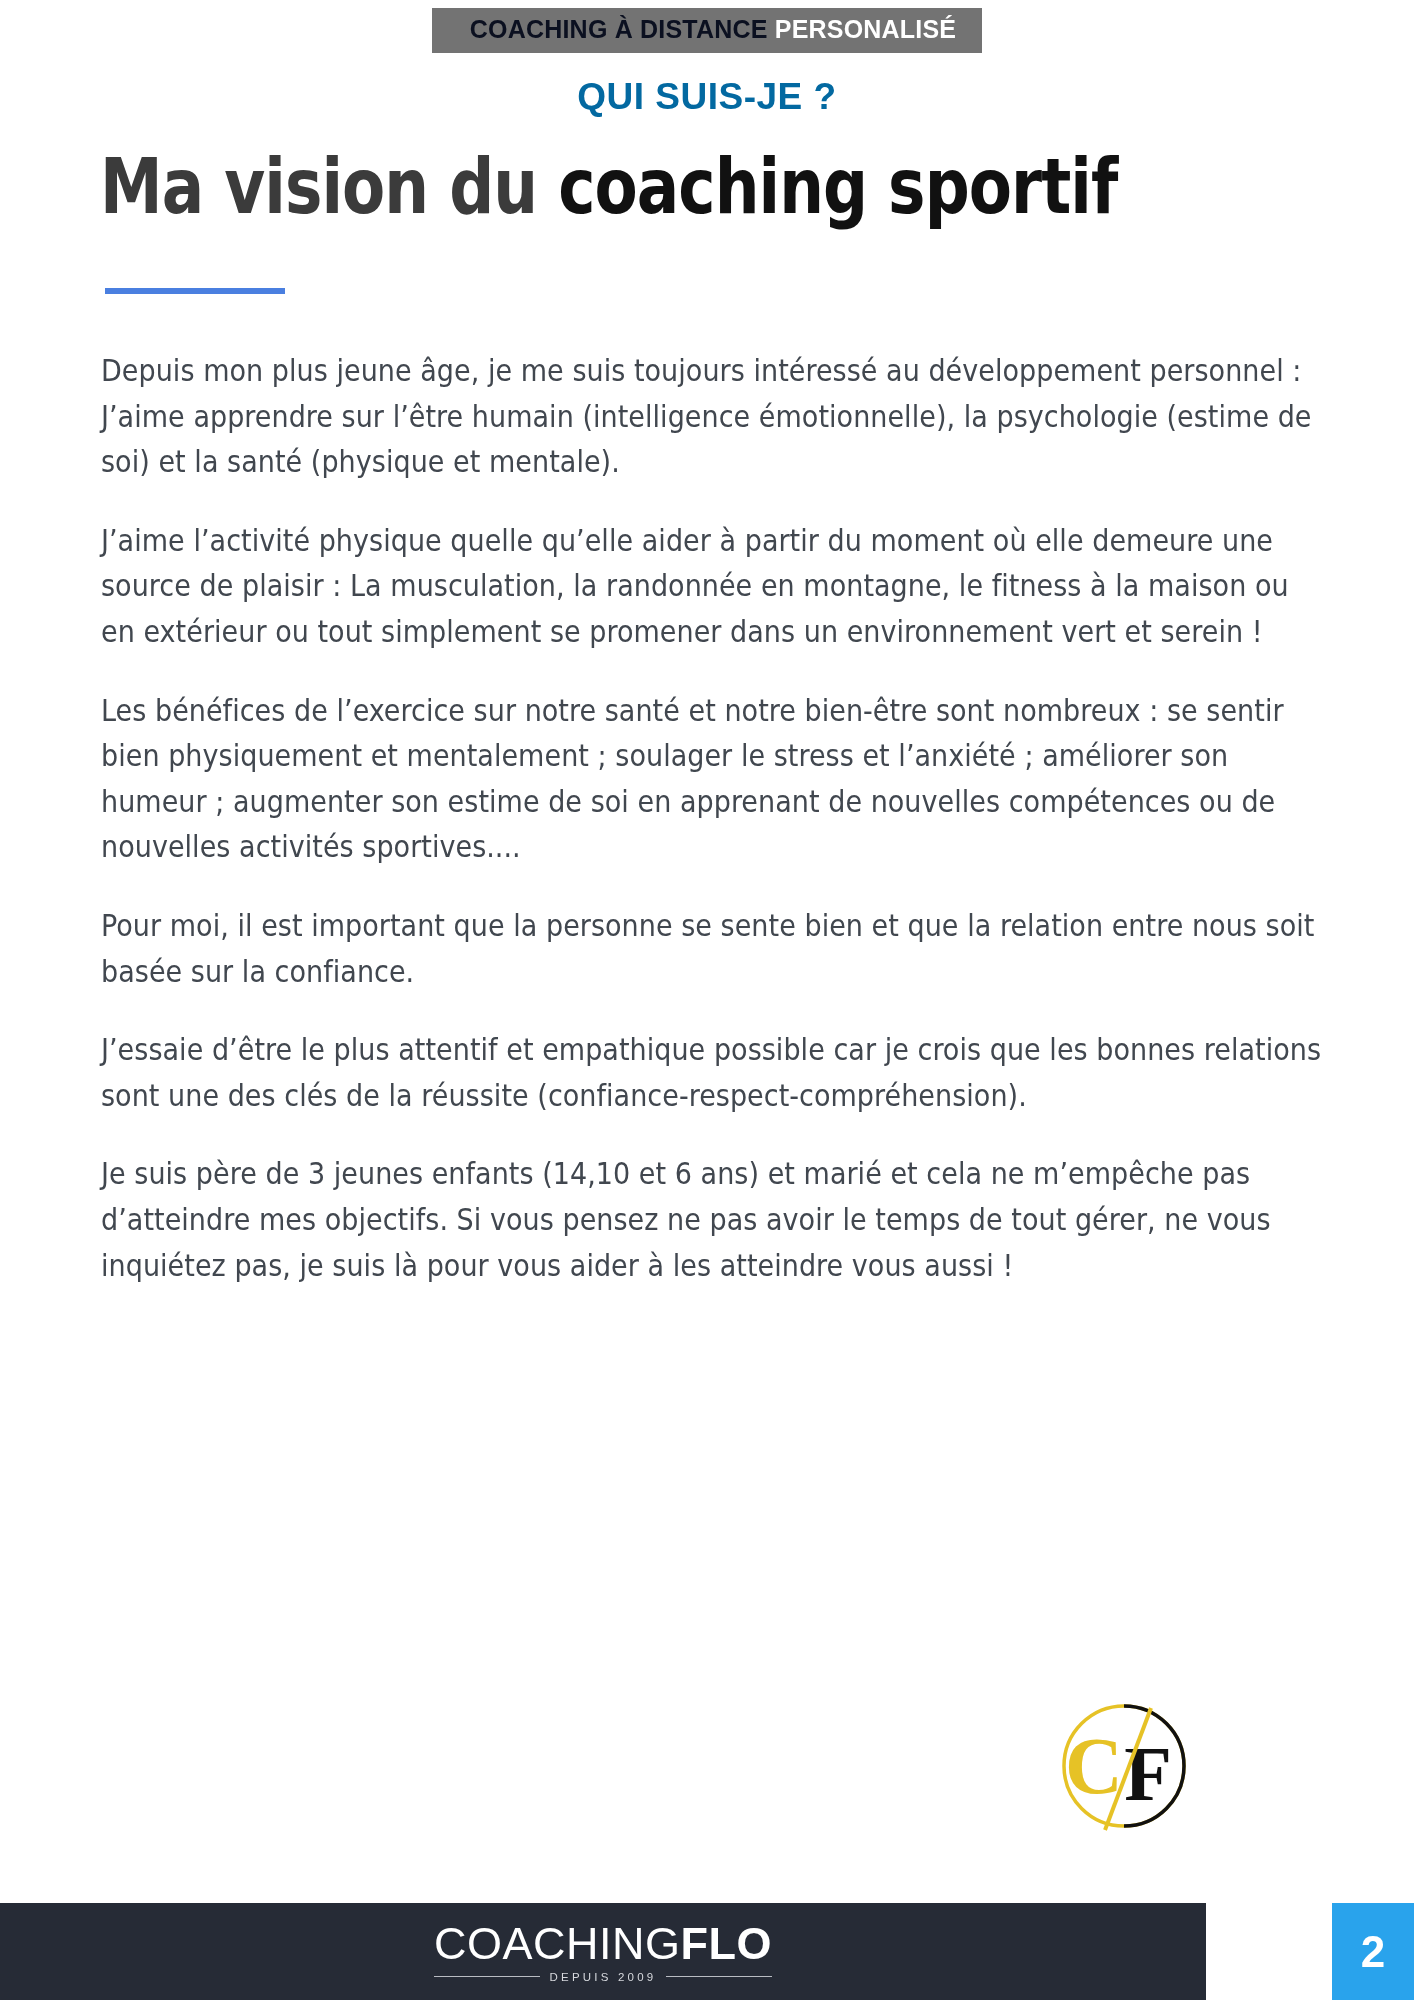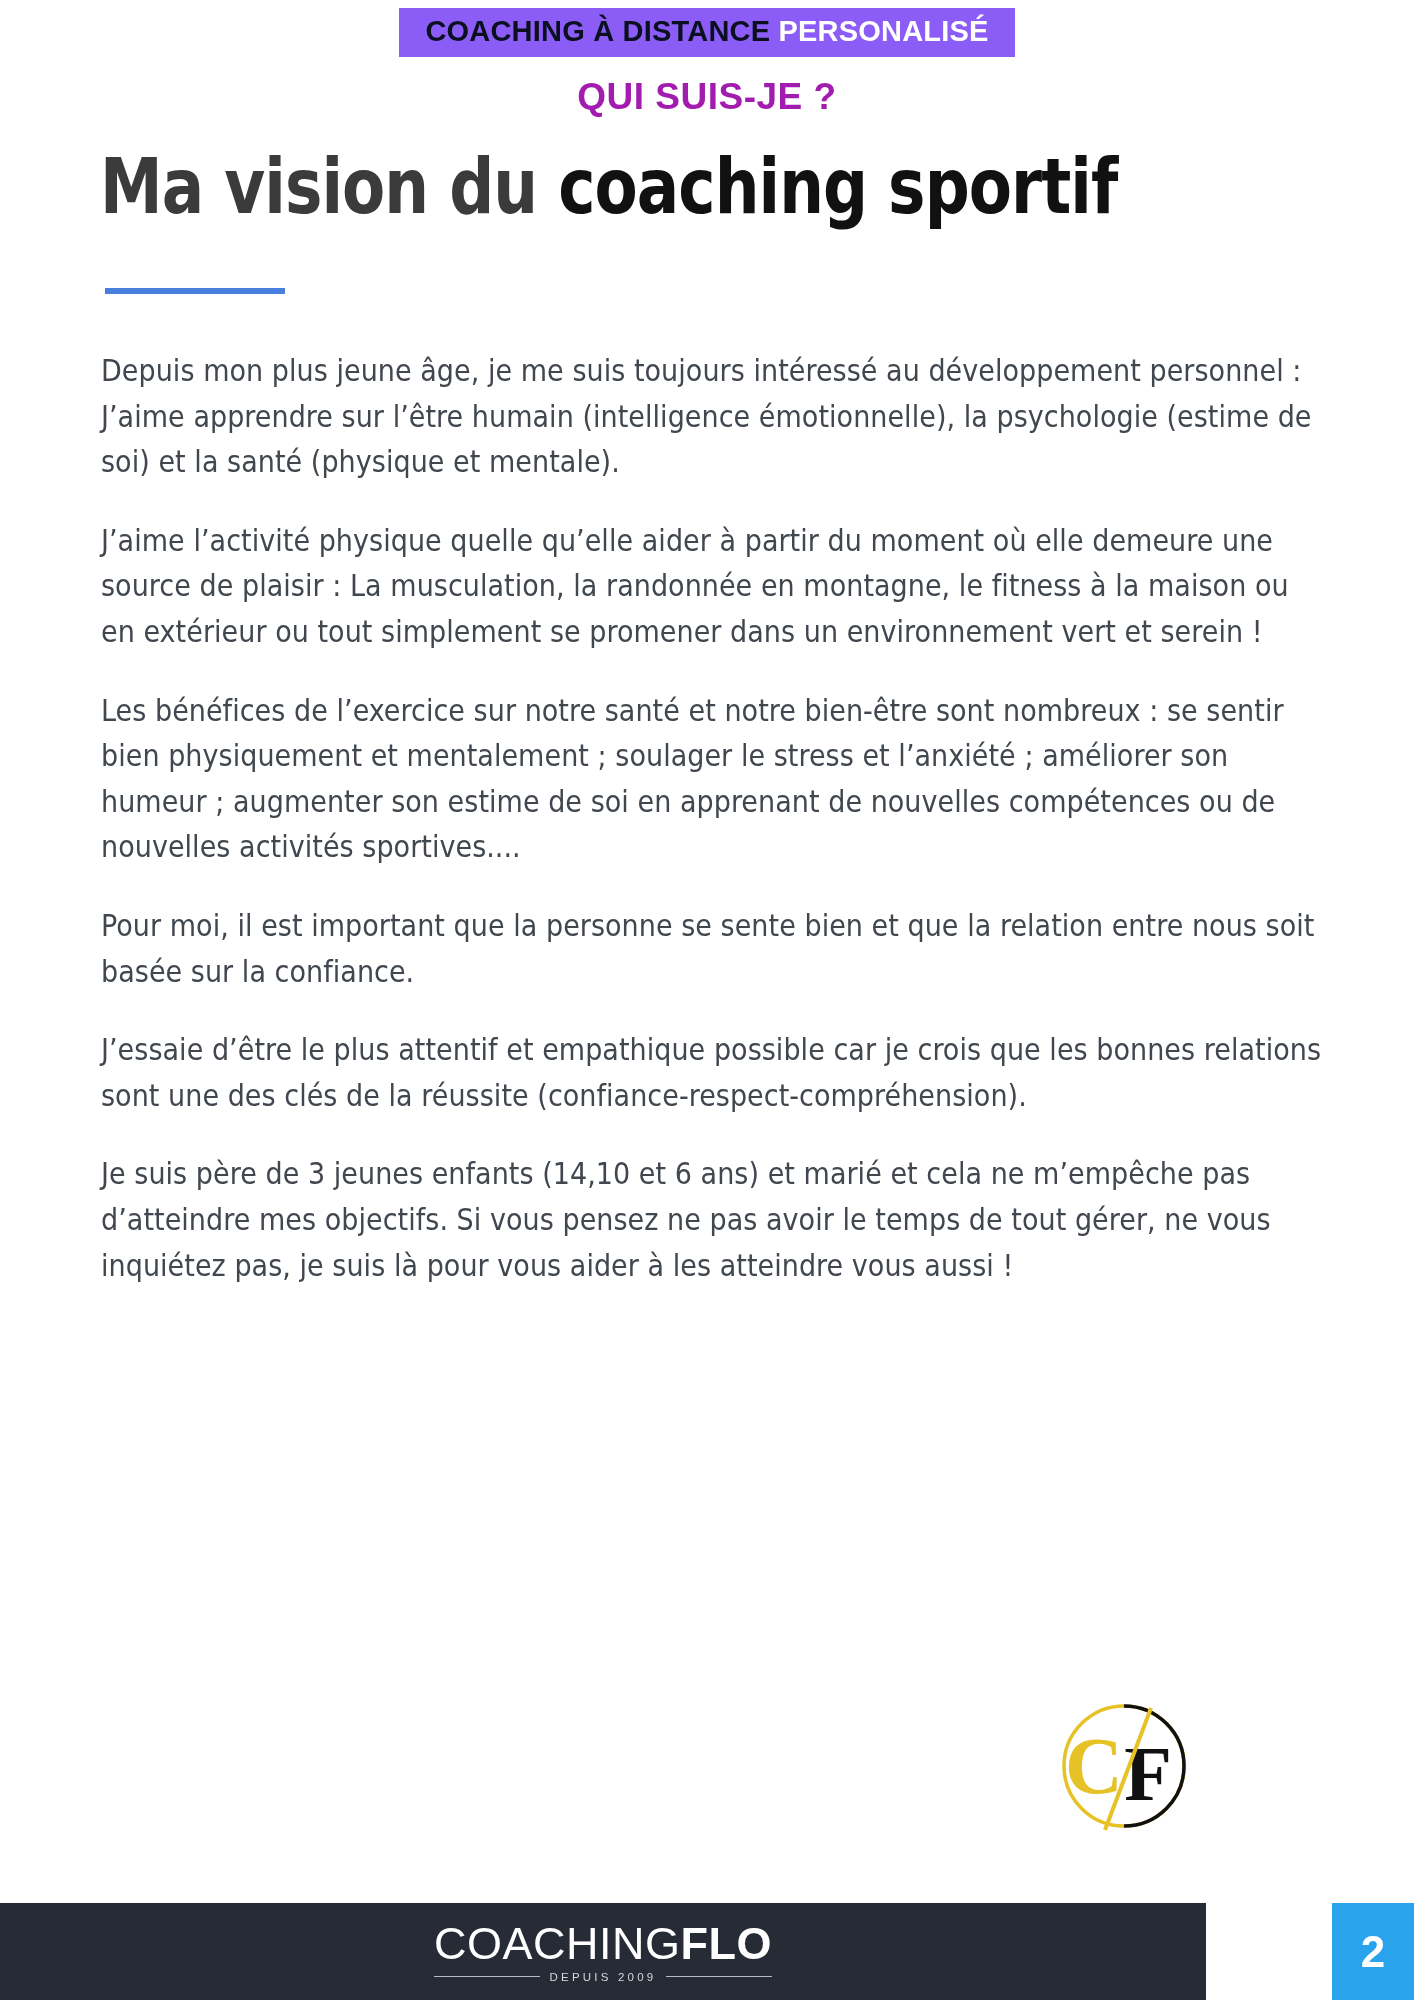--- a/index.html
+++ b/index.html
@@ -16,39 +16,39 @@
     background:#ffffff;
   }
 
   
   .banner-wrap {
     position:absolute;
     top:8px; left:0; right:0;
     display:flex; justify-content:center;
   }
   .banner {
-    background:#8b5cf6;
-    padding:9px 26px 11px 26px;
-    font-size:29px;
+    background:#737373;
+    padding:9px 26px 11px 38px;
+    font-size:25px;
     font-weight:700;
     letter-spacing:0.2px;
     line-height:1;
     white-space:nowrap;
   }
   .banner .b-dark { color:#0b1020; }
   .banner .b-light { color:#ffffff; }
 
   
   .section-title {
     position:absolute;
     top:78px; left:0; right:0;
     text-align:center;
     font-size:37px;
     font-weight:700;
-    color:#a21caf;
+    color:#0369a1;
     letter-spacing:0.5px;
     line-height:1;
   }
 
   
   .heading {
     position:absolute;
     top:146px; left:100px;
     font-family:"Liberation Sans Narrow","DejaVu Sans Condensed","Liberation Sans", sans-serif;
     font-size:76px;

